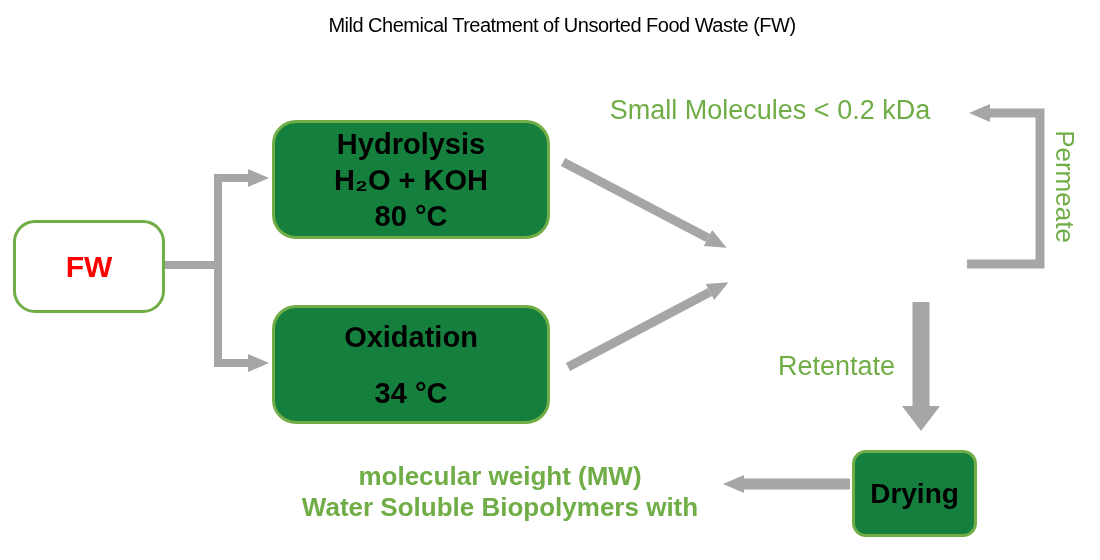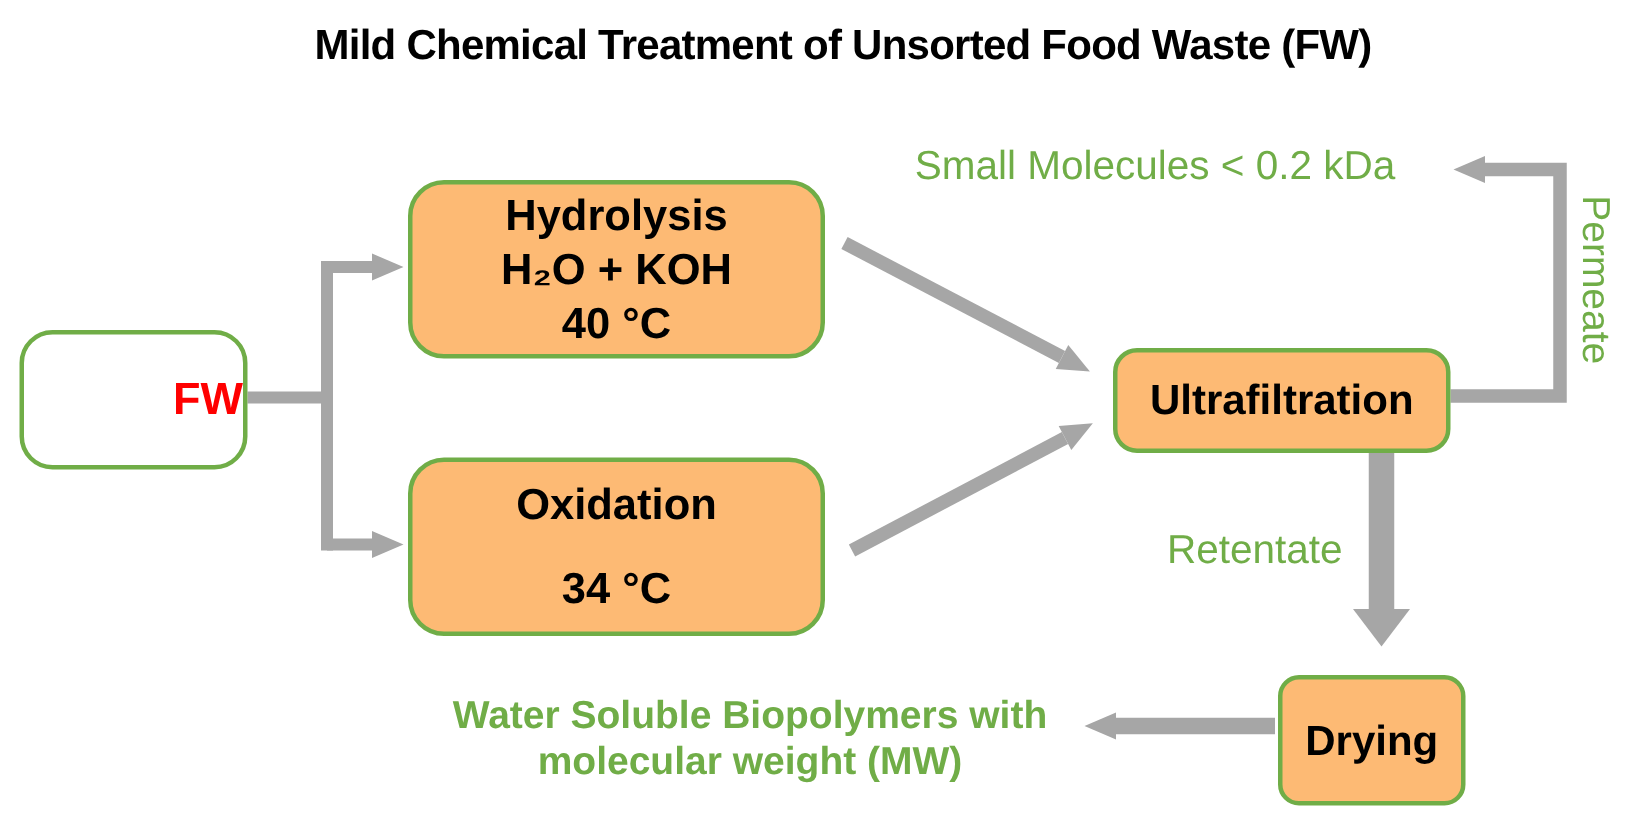--- a/index.html
+++ b/index.html
@@ -10,52 +10,51 @@
     height: 560px;
     background: #ffffff;
     overflow: hidden;
   }
   .title {
     position: absolute;
     top: 14px;
     left: 0;
     width: 1100px;
     text-align: center;
-    font-size: 28px;
-    font-weight: bold;
+    font-size: 20px;
+    font-weight: normal;
     color: #000000;
     letter-spacing: -0.5px;
     padding-left: 24px;
   }
   .connectors {
     position: absolute;
     top: 0; left: 0;
     width: 1100px;
     height: 560px;
   }
   .node {
     position: absolute;
     border: 3px solid #70AD47;
-    background: #fdba74;
+    background: #15803d;
     display: flex;
     flex-direction: column;
     align-items: center;
     justify-content: center;
     text-align: center;
     color: #000000;
     font-weight: bold;
   }
   .node-fw {
     left: 13px; top: 220px; width: 152px; height: 93px;
     border-radius: 22px;
     background: #ffffff;
     color: #FF0000;
     font-size: 30px;
     line-height: 42px;
-    align-items: flex-end;
   }
   .node-hydrolysis {
     left: 272px; top: 120px; width: 278px; height: 119px;
     border-radius: 24px;
     font-size: 29px;
     line-height: 36px;
   }
   .node-oxidation {
     left: 272px; top: 305px; width: 278px; height: 119px;
     border-radius: 24px;
@@ -132,40 +131,37 @@
 
   <div class="title">Mild Chemical Treatment of Unsorted Food Waste (FW)</div>
 
   <div class="node node-fw">
     <div>FW</div>
   </div>
 
   <div class="node node-hydrolysis">
     <div>Hydrolysis</div>
     <div>H₂O + KOH</div>
-    <div>40 °C</div>
+    <div>80 °C</div>
   </div>
 
   <div class="node node-oxidation">
     <div>Oxidation</div>
     <div>34 °C</div>
   </div>
 
-  <div class="node node-uf">
-    <div>Ultrafiltration</div>
-  </div>
 
   <div class="node node-drying">
     <div>Drying</div>
   </div>
 
   <div class="green-label small-molecules">Small Molecules &lt; 0.2 kDa</div>
 
   <div class="green-label permeate">Permeate</div>
 
   <div class="green-label retentate">Retentate</div>
 
   <div class="green-label biopolymers">
+    <div>molecular weight (MW)</div>
     <div>Water Soluble Biopolymers with</div>
-    <div>molecular weight (MW)</div>
   </div>
 
 </div>
 
 </body></html>

